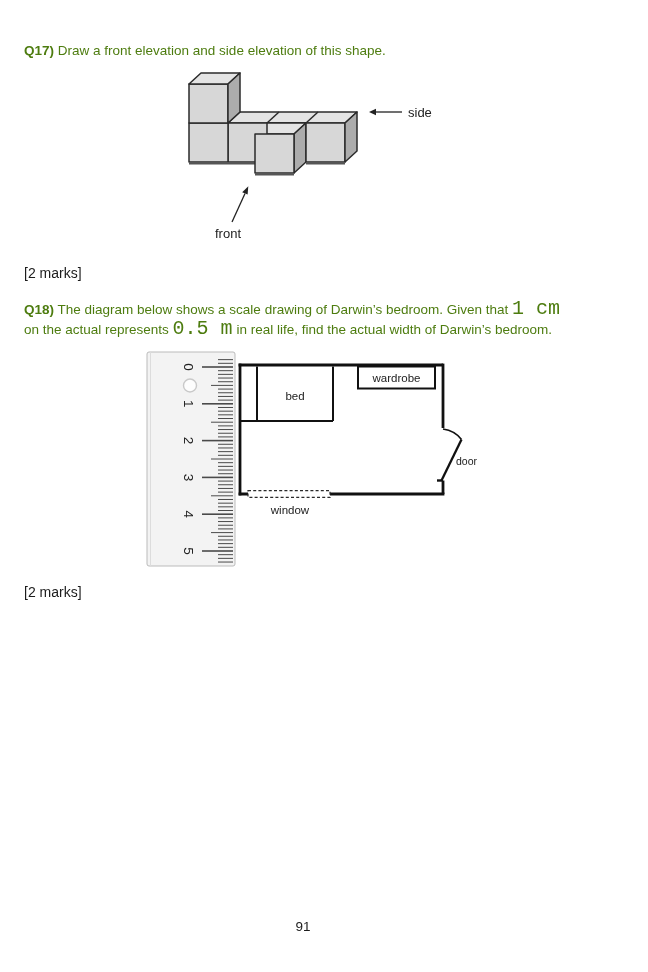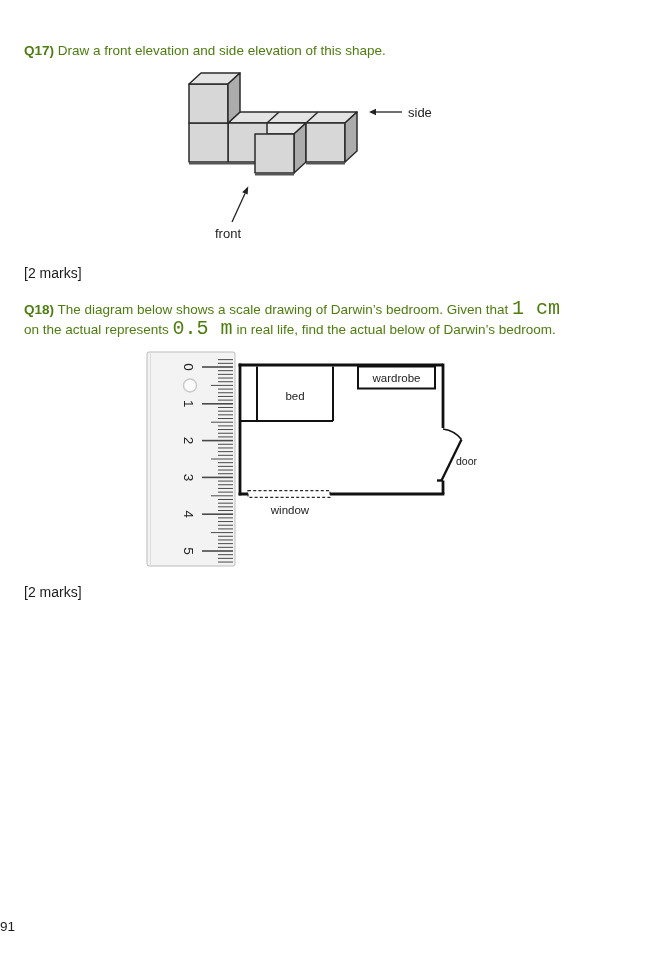--- a/index.html
+++ b/index.html
@@ -9,21 +9,21 @@
   .qtext{font-size:13.5px;line-height:18.5px;color:#4d7c0f;}
   .qlabel{font-weight:bold;}
   .marks{font-size:14px;color:#1c1c1c;}
   .serifnum{font-family:Liberation Mono, monospace;font-size:20px;}
   #q17-head{left:24px;top:42px;width:600px;}
   #fig1{left:0;top:60px;}
   #marks1{left:24px;top:265px;}
   #q18-head{left:24px;top:300px;width:604px;}
   #fig2{left:0;top:350px;}
   #marks2{left:24px;top:584px;}
-  #pagenum{left:0;top:919px;width:606px;text-align:left;font-size:13.5px;}
+  #pagenum{left:0;top:919px;width:606px;text-align:center;font-size:13.5px;}
   svg text{font-family:"Liberation Sans", sans-serif;fill:#222;}
 </style>
 </head>
 <body>
 
 <div class="abs qtext" id="q17-head">
   <span class="qlabel">Q17)</span>
   <span>Draw a front elevation and side elevation of this shape.</span>
 </div>
 
@@ -67,21 +67,21 @@
 </svg>
 
 <div class="abs marks" id="marks1">[2 marks]</div>
 
 <div class="abs qtext" id="q18-head">
   <span class="qlabel">Q18)</span>
   <span>The diagram below shows a scale drawing of Darwin’s bedroom. Given that</span>
   <span class="serifnum">1 cm</span><br>
   <span>on the actual represents</span>
   <span class="serifnum">0.5 m</span>
-  <span>in real life, find the actual below of Darwin’s bedroom.</span>
+  <span>in real life, find the actual width of Darwin’s bedroom.</span>
 </div>
 
 <svg class="abs" id="fig2" width="648" height="230" viewBox="0 0 648 230">
 
   <g>
     <rect x="147" y="2" width="88" height="214" rx="2" fill="#f3f3f3" stroke="#bbbbbb" stroke-width="1"></rect>
     <line x1="150.5" y1="2" x2="150.5" y2="216" stroke="#dcdcdc" stroke-width="1"></line>
     <circle cx="190" cy="35.5" r="6.5" fill="#fdfdfd" stroke="#c9c9c9" stroke-width="1.4"></circle>
     <g id="ruler-ticks">
         <line x1="218" x2="233" y1="9.64" y2="9.64" stroke="#4a4a4a" stroke-width="1"></line>

